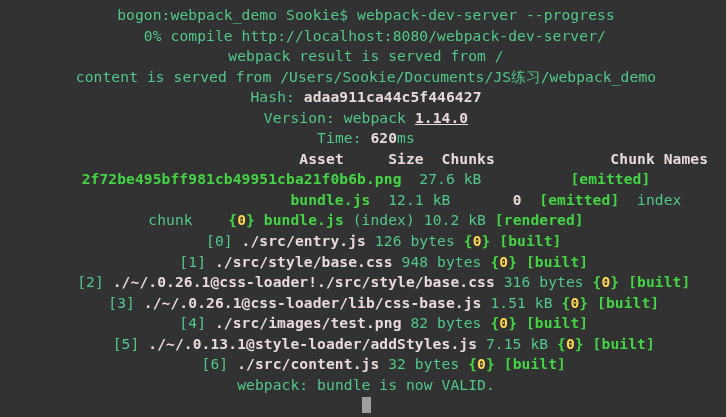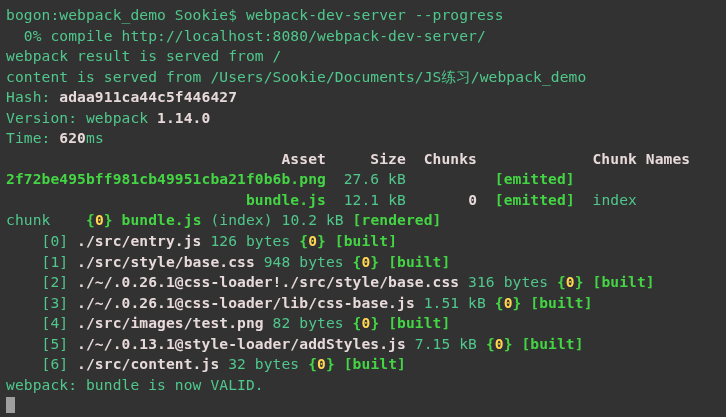--- a/index.html
+++ b/index.html
@@ -15,23 +15,23 @@
     width: 726px;
     height: 417px;
     padding: 5px 0 0 6px;
     font-family: "DejaVu Sans Mono", "Liberation Mono", monospace;
     font-size: 14.6px;
     line-height: 20.55px;
     letter-spacing: 0.1px;
     white-space: pre;
     overflow: hidden;
   }
-  .line { height: 20.55px; }
+  .line { height: 20.55px; text-align: center; }
   .seg.b { font-weight: bold; }
-  .seg.u { }
+  .seg.u { text-decoration: underline; }
   .cursor {
     display: inline-block;
     width: 9px;
     height: 16px;
     vertical-align: text-bottom;
     margin-top: 1px;
   }
 </style>
 </head>
 <body>

